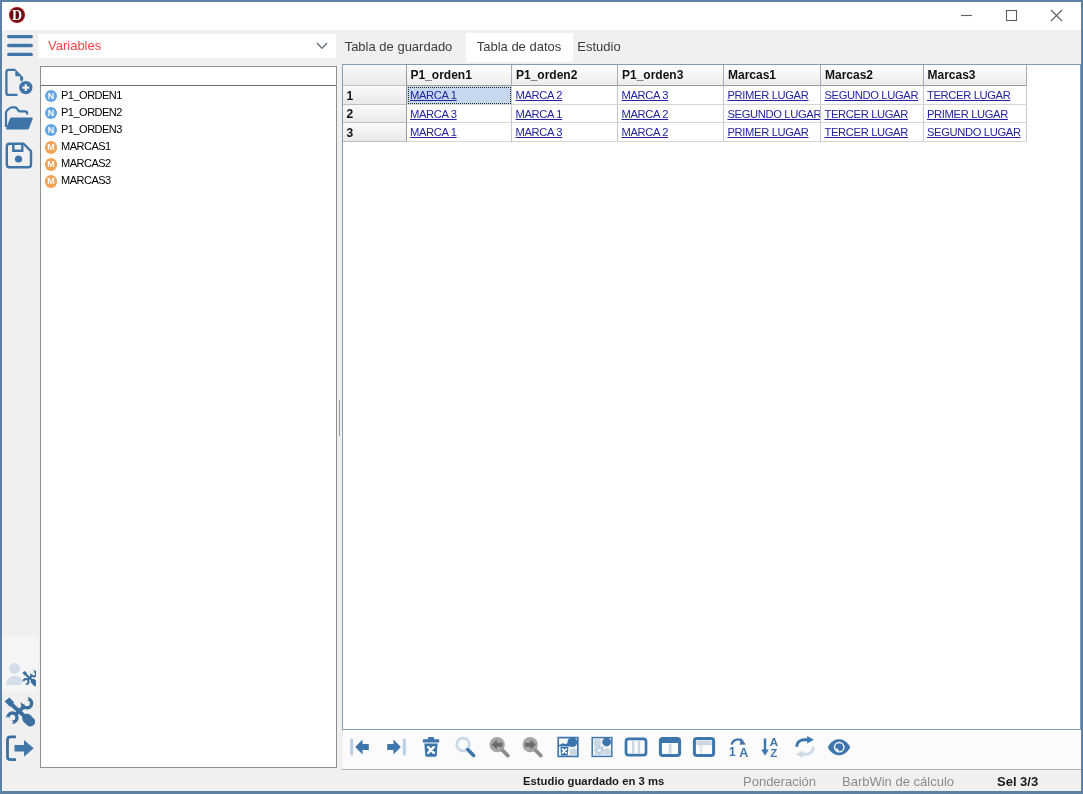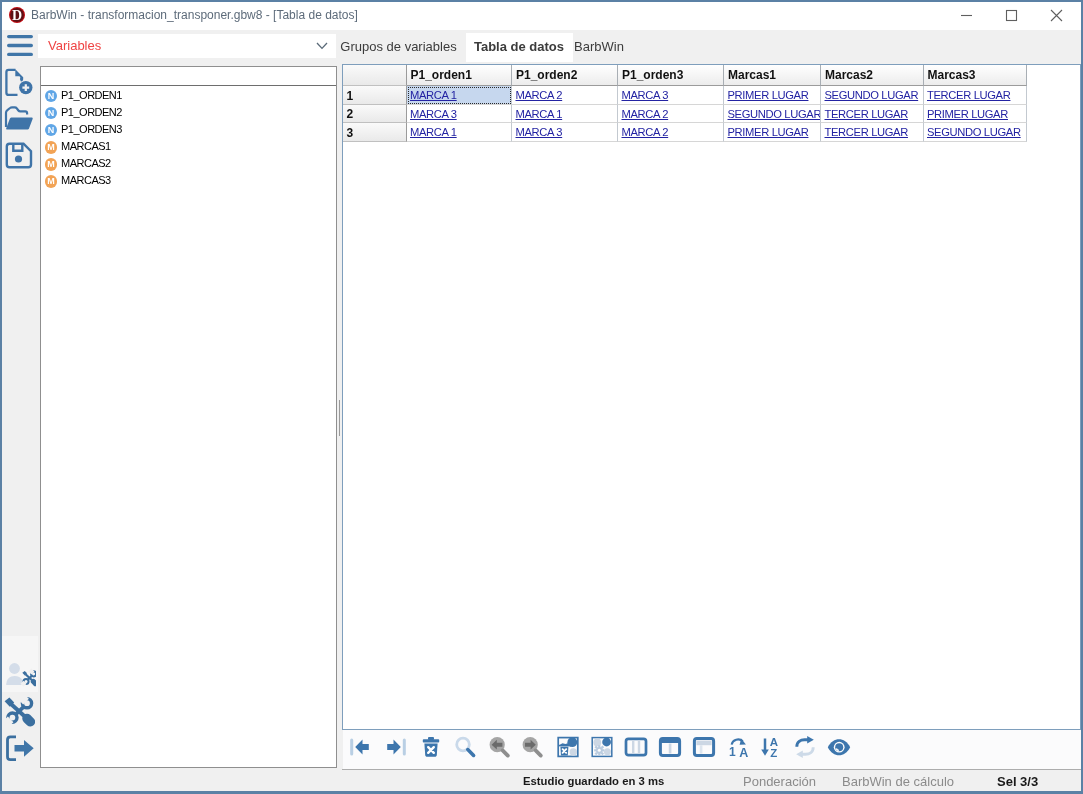--- a/index.html
+++ b/index.html
@@ -54,21 +54,20 @@
   <div class="edge abs" style="left:0;top:791px;width:1083px;height:3px;"></div>
 
   <div class="abs titlebar"></div>
   <div class="abs" style="left:9px;top:7px;width:16px;height:16px;">
     <svg width="16" height="16" viewBox="0 0 16 16">
       <circle cx="8" cy="8" r="8" fill="#c00b12"></circle>
       <circle cx="8" cy="8" r="6.9" fill="#5d1015"></circle>
       <text x="8" y="12.8" font-family="Liberation Serif,serif" font-size="14" font-weight="bold" fill="#fff" text-anchor="middle">D</text>
     </svg>
   </div>
-  <div class="abs apptitle">BarbWin - transformacion_transponer.gbw8 - [Tabla de datos]</div>
   <svg class="abs" style="left:958px;top:6px;" width="115" height="18" viewBox="0 0 115 18">
     <g stroke="#5f5f5f" stroke-width="1.1" fill="none">
       <line x1="3" y1="9.5" x2="14" y2="9.5"></line>
       <rect x="48.5" y="4.5" width="10" height="10"></rect>
       <path d="M93 4 L104 15 M104 4 L93 15"></path>
     </g>
   </svg>
 
   <div class="abs sidebar"></div>
   <svg class="abs" style="left:6.5px;top:32.8px;" width="26" height="26" viewBox="0 0 26 26">
@@ -156,23 +155,23 @@
         <span class="tx">MARCAS2</span>
       </div>
       <div class="vitem" style="top: 85.5px; position: absolute;">
         <span class="ic icM">M</span>
         <span class="tx">MARCAS3</span>
       </div>
     </div>
   <div class="abs grip"></div>
 
   <div class="abs tabbar"></div>
-  <div class="tab abs" style="left:336px;width:125px;">Grupos de variables</div>
-  <div class="tab abs tabactive" style="left:465.5px;width:107px;font-weight:bold;">Tabla de datos</div>
-  <div class="tab abs" style="left:574px;width:50px;">BarbWin</div>
+  <div class="tab abs" style="left:336px;width:125px;">Tabla de guardado</div>
+  <div class="tab abs tabactive" style="left:465.5px;width:107px;">Tabla de datos</div>
+  <div class="tab abs" style="left:574px;width:50px;">Estudio</div>
 
   <div class="abs tpanel"></div>
   <div id="grid">
       <div class="rh abs" style="left: 342.5px; top: 64.5px; width: 64px; height: 21.5px;">
         <span></span>
       </div>
       <div class="hc abs" style="left: 406.5px; top: 64.5px; width: 105.5px; height: 21.5px;">
         <span>P1_orden1</span>
       </div>
       <div class="hc abs" style="left: 512px; top: 64.5px; width: 106px; height: 21.5px;">

